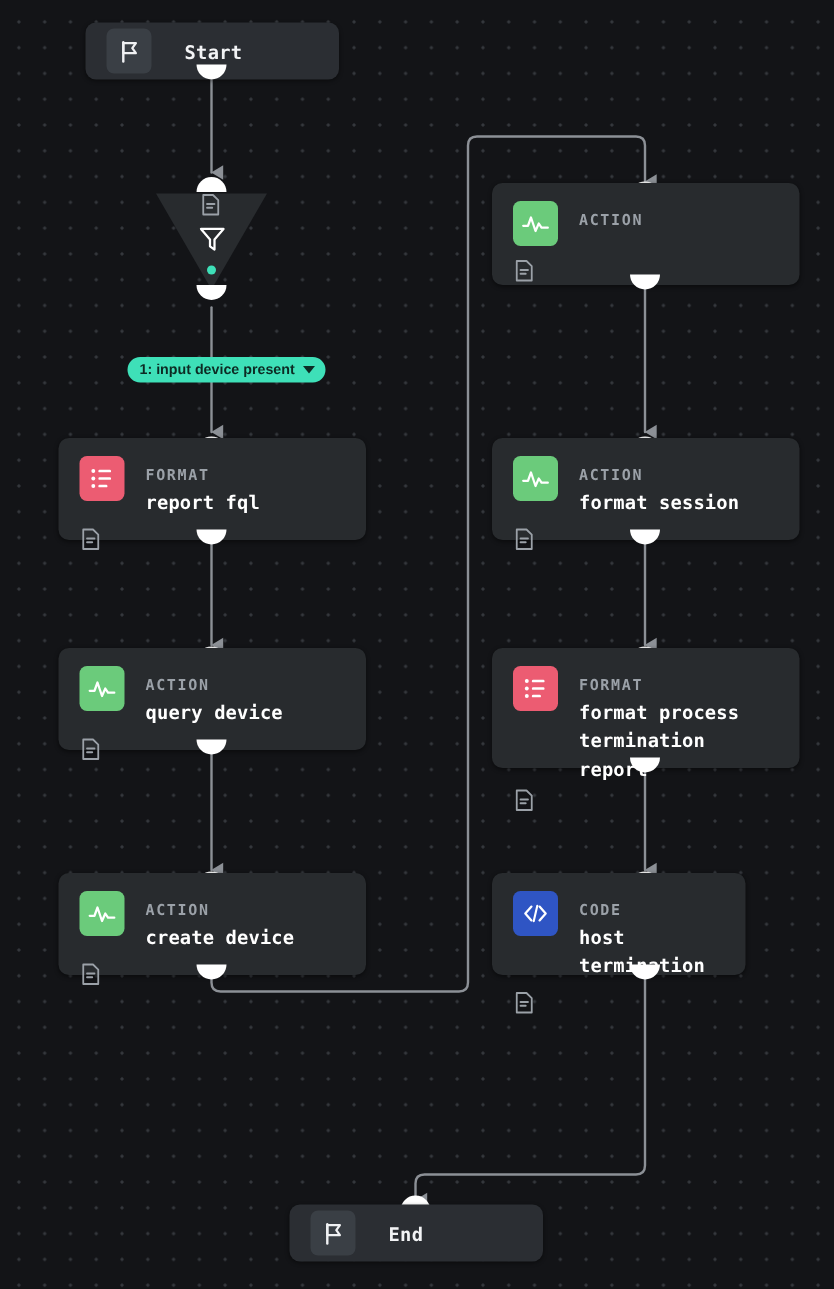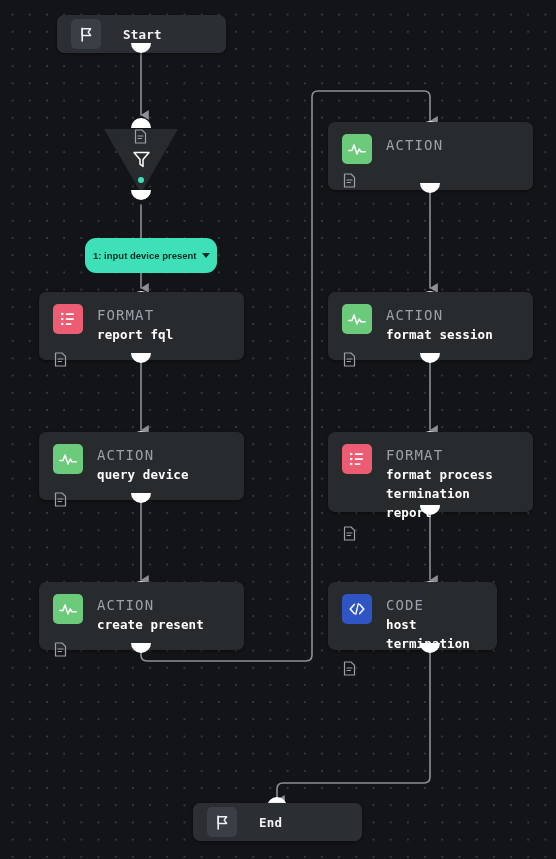--- a/index.html
+++ b/index.html
@@ -49,22 +49,22 @@
     font-size: 12.5px;
     font-weight: bold;
     letter-spacing: .2px;
   }
 
   .node.task { padding: 12px 14px 10px 14px; }
   .task-row { display: flex; align-items: flex-start; }
   .task-text { margin-left: 14px; padding-top: 1px; }
   .kind {
     color: #9ba1a8;
-    font-size: 14px;
-    font-weight: normal;
+    font-size: 10px;
+    font-weight: bold;
     letter-spacing: 1.1px;
     line-height: 13px;
   }
   .label {
     color: #ffffff;
     font-size: 12.5px;
     font-weight: bold;
     line-height: 15px;
     letter-spacing: .1px;
     margin-top: 3px;
@@ -81,21 +81,21 @@
     position: absolute; left: 37px; top: 50px;
     width: 6px; height: 6px; border-radius: 50%;
     background: #3ee0b8;
   }
 
   
   .pill {
     position: absolute;
     background: #3ee0b8;
     border-radius: 11px;
-    height: 35px;
+    height: 17px;
     display: flex; align-items: center;
     padding: 0 7px 0 8px;
     white-space: nowrap;
   }
   .pill .pill-text {
     color: #0d2b24;
     font-size: 9.5px;
     font-weight: bold;
     font-family: "Liberation Sans", sans-serif;
     letter-spacing: 0;
@@ -238,21 +238,21 @@
   <div class="port top" style="left:131px; top:581px;"></div>
   <div class="node task" style="left:39px; top:582px; width:205px; height:68px;">
     <div class="task-row">
       <span class="tile action">
         <svg width="20" height="20" viewBox="0 0 20 20">
           <path d="M1.8,11.5 L5,11.5 L7,6 L10,15 L12.2,10 L14,12.8 L18.2,12.8" fill="none" stroke="#ffffff" stroke-width="1.5" stroke-linecap="round" stroke-linejoin="round"></path>
         </svg>
       </span>
       <span class="task-text">
         <span class="kind">ACTION</span><br>
-        <span class="label">create present</span>
+        <span class="label">create device</span>
       </span>
     </div>
     <span class="doc-icon" style="display:block;">
       <svg width="13" height="15" viewBox="0 0 13 15">
         <path d="M1.5,1 L8,1 L11.5,4.4 L11.5,14 L1.5,14 Z" fill="none" stroke="#9ba1a8" stroke-width="1.2" stroke-linejoin="round"></path>
         <path d="M4,7 h5 M4,9.5 h3.5" stroke="#9ba1a8" stroke-width="1.2" stroke-linecap="round"></path>
       </svg>
     </span>
   </div>
   <div class="port bottom" style="left:131px; top:643px;"></div>

